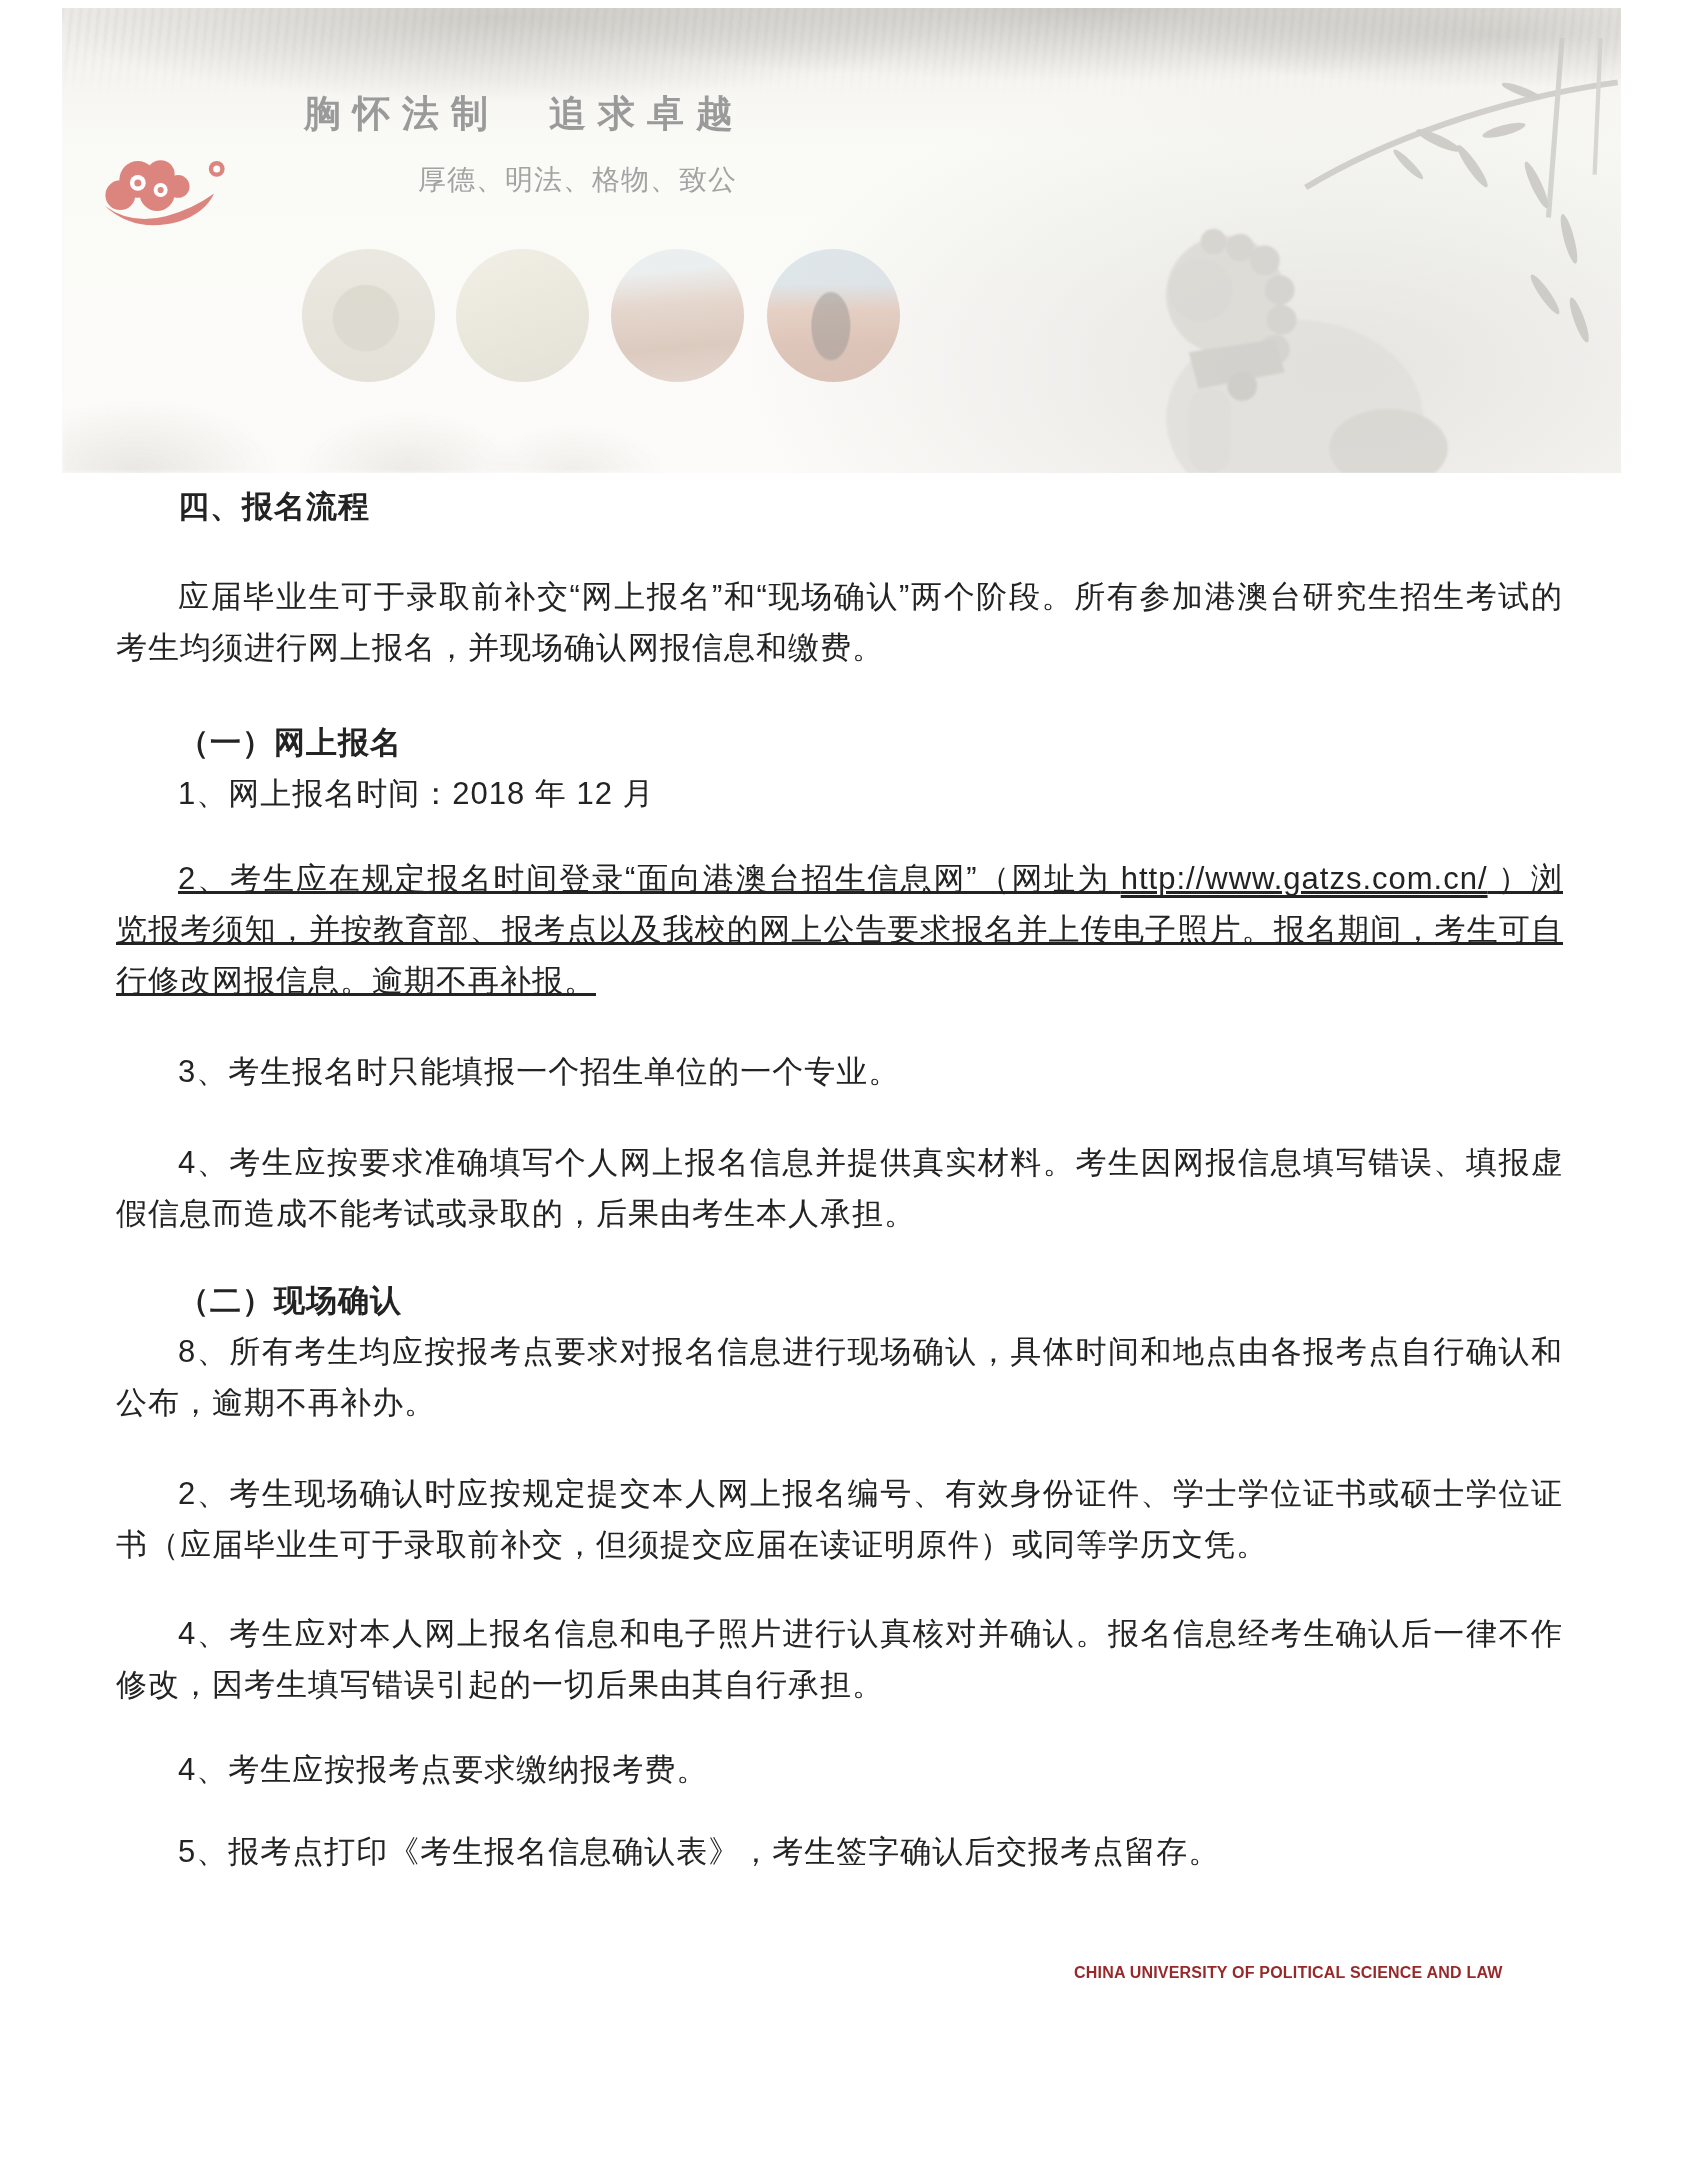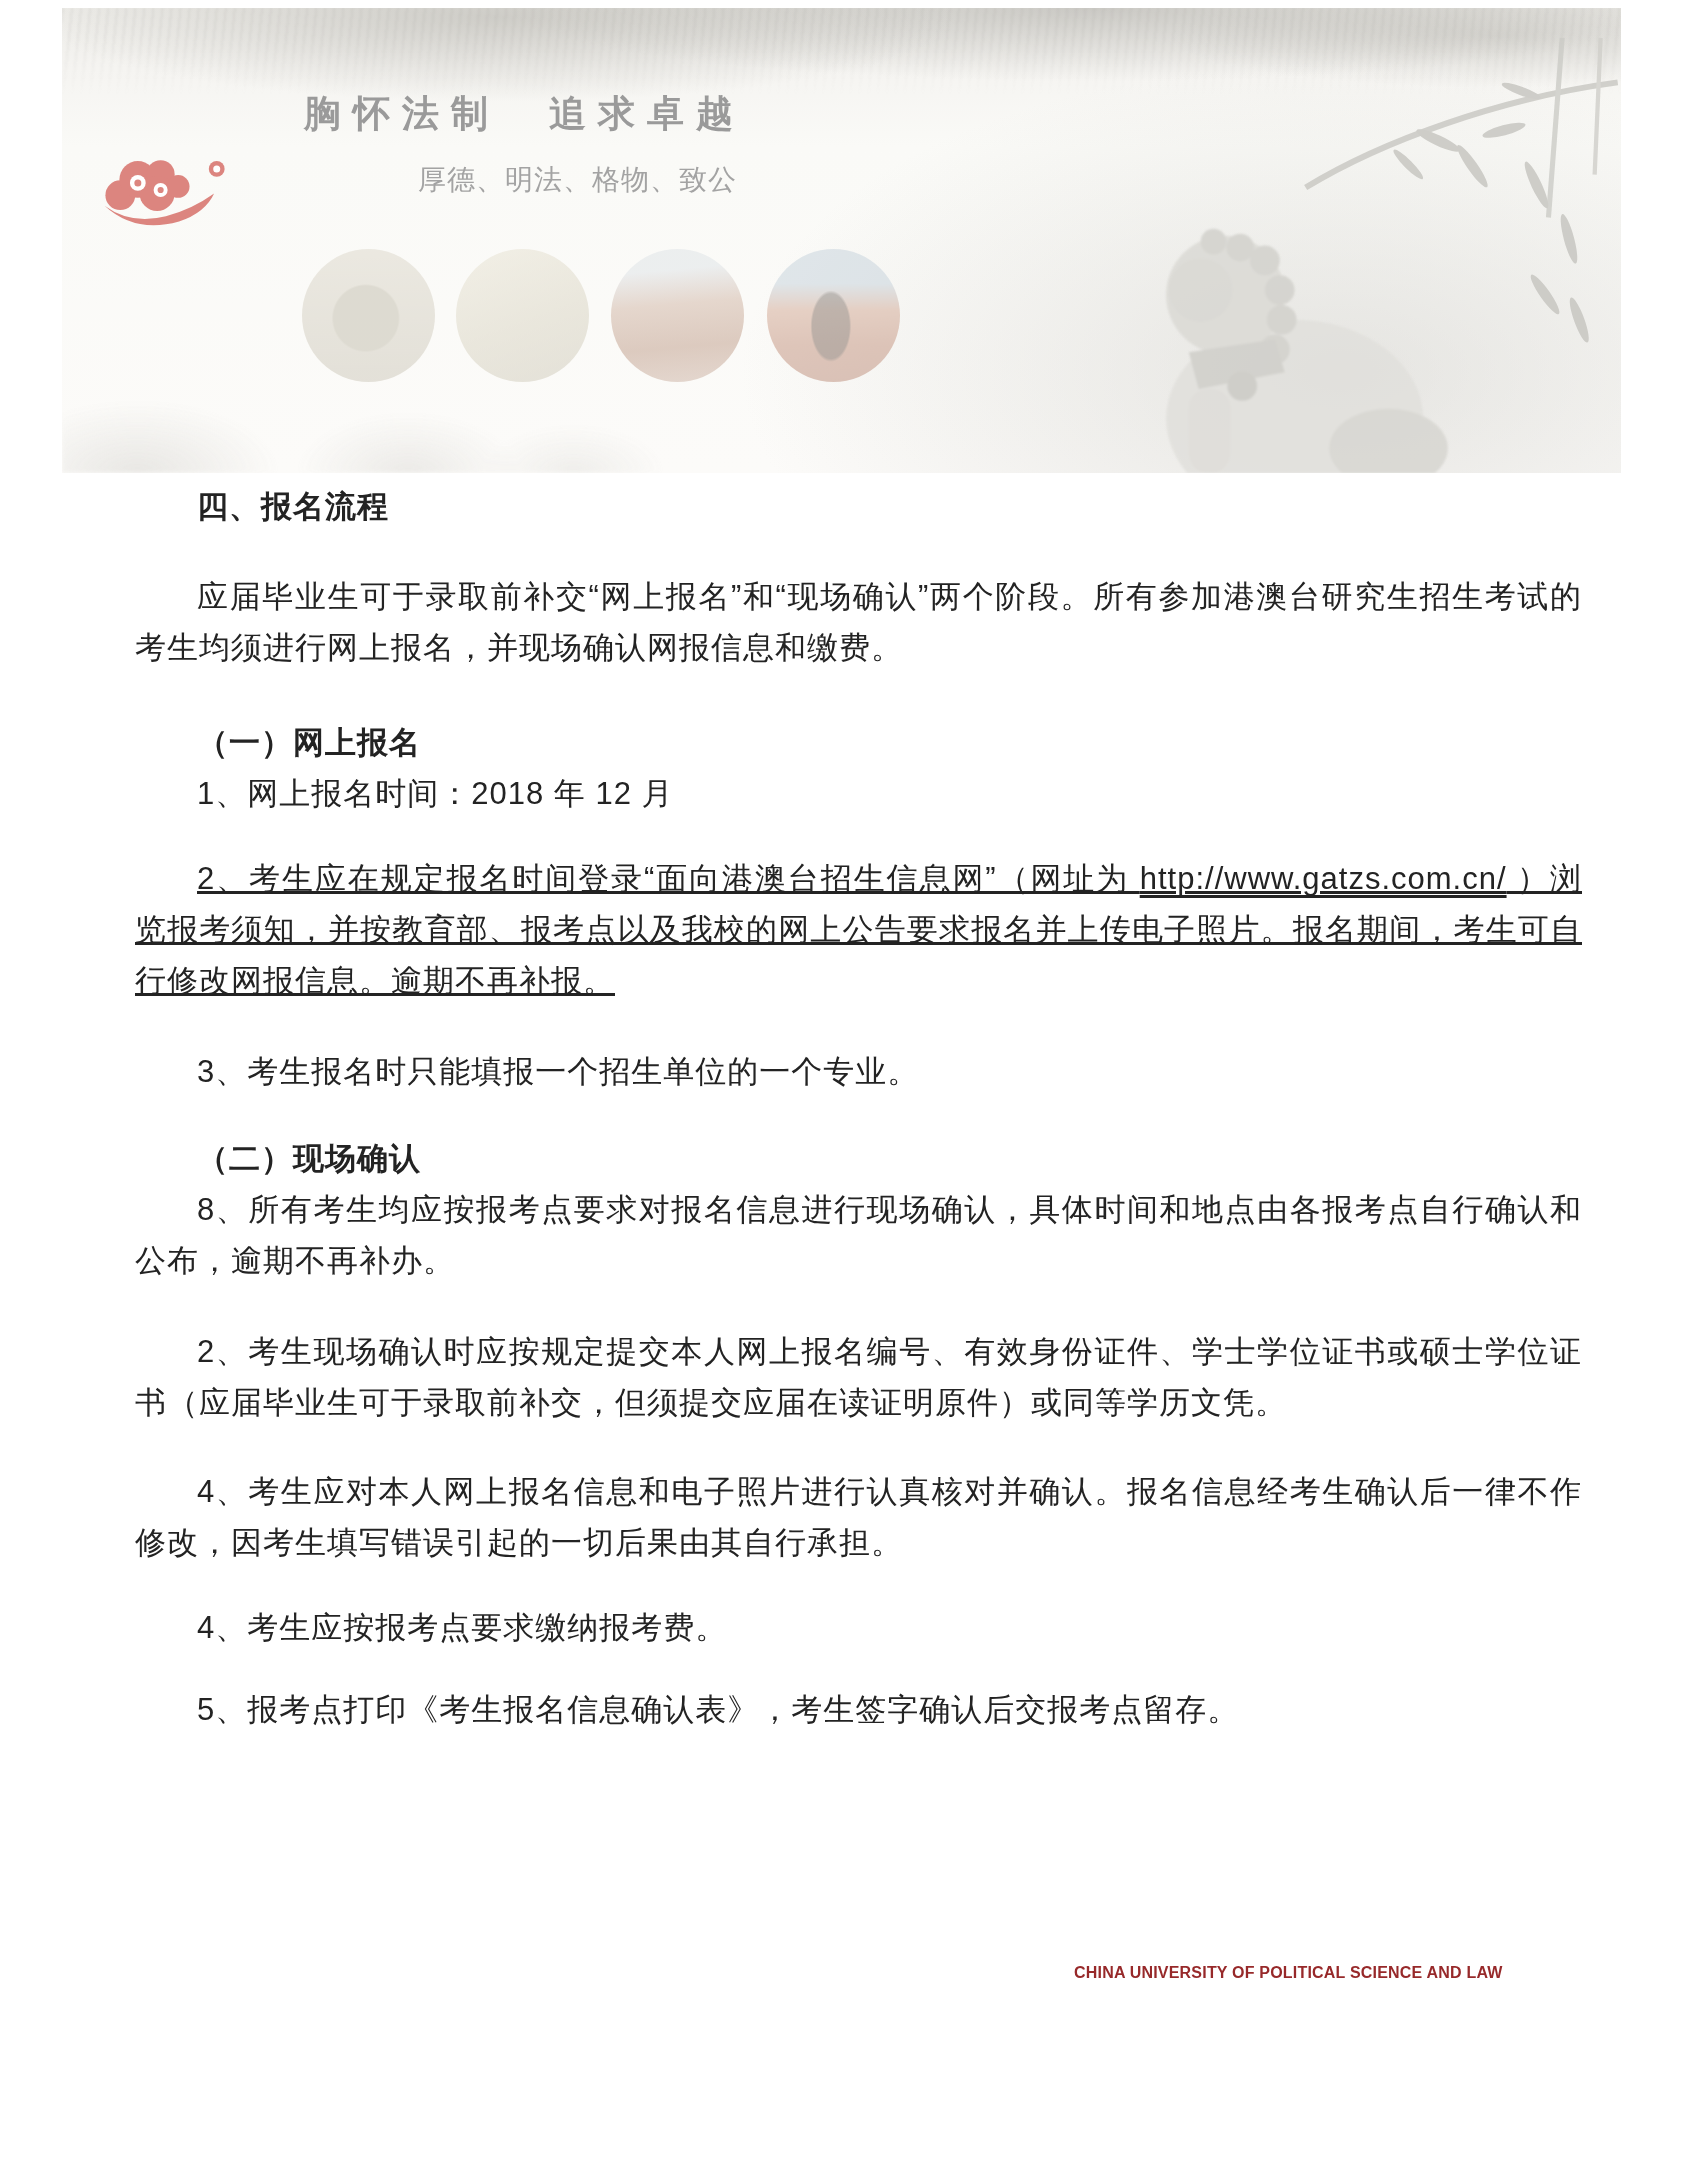--- a/index.html
+++ b/index.html
@@ -51,21 +51,21 @@
       radial-gradient(ellipse 28% 90% at 10% 100%, rgba(188,186,180,.38), transparent 68%),
       radial-gradient(ellipse 22% 75% at 46% 100%, rgba(188,186,180,.32), transparent 68%),
       radial-gradient(ellipse 18% 60% at 68% 100%, rgba(188,186,180,.25), transparent 68%);
   }
   .cloud-svg{position:absolute;left:25px;top:136px;}
   .lion-svg{position:absolute;left:1010px;top:198px;opacity:.85;filter:blur(1px);}
   .bamboo-svg{position:absolute;left:1218px;top:0;opacity:.8;}
 
   
   .content{
-    position:absolute;left:135px;top:489px;width:1447px;
+    position:absolute;left:116px;top:489px;width:1447px;
     font-size:31px;line-height:51px;color:#232323;letter-spacing:1px;
     text-align:justify;
   }
   .content h2,.content h3,.content p{margin:0;text-indent:62px;font-size:31px;}
   .content h2{font-weight:700;line-height:36px;}
   .content h3{font-weight:700;}
   .p-intro{margin-top:46px !important;}
   .h-online{margin-top:44px !important;}
   .p-i2{margin-top:34px !important;text-decoration:underline;}
   .p-i3{margin-top:40px !important;}
@@ -166,20 +166,21 @@
 
   <div class="content">
     <h2>四、报名流程</h2>
 
     <p class="p-intro">应届毕业生可于录取前补交“网上报名”和“现场确认”两个阶段。所有参加港澳台研究生招生考试的考生均须进行网上报名，并现场确认网报信息和缴费。</p>
 
     <h3 class="h-online">（一）网上报名</h3>
     <p>1、网上报名时间：2018 年 12 月</p>
     <p class="p-i2"><span>2、考生应在规定报名时间登录“面向港澳台招生信息网”（网址为 </span><a class="url">http://www.gatzs.com.cn/</a><span> ）浏览报考须知，并按教育部、报考点以及我校的网上公告要求报名并上传电子照片。报名期间，考生可自行修改网报信息。逾期不再补报。</span></p>
     <p class="p-i3">3、考生报名时只能填报一个招生单位的一个专业。</p>
+    <p class="p-i4">4、考生应按要求准确填写个人网上报名信息并提供真实材料。考生因网报信息填写错误、填报虚假信息而造成不能考试或录取的，后果由考生本人承担。</p>
 
     <h3 class="h-onsite">（二）现场确认</h3>
     <p>8、所有考生均应按报考点要求对报名信息进行现场确认，具体时间和地点由各报考点自行确认和公布，逾期不再补办。</p>
     <p class="p-j2">2、考生现场确认时应按规定提交本人网上报名编号、有效身份证件、学士学位证书或硕士学位证书（应届毕业生可于录取前补交，但须提交应届在读证明原件）或同等学历文凭。</p>
     <p class="p-j3">4、考生应对本人网上报名信息和电子照片进行认真核对并确认。报名信息经考生确认后一律不作修改，因考生填写错误引起的一切后果由其自行承担。</p>
     <p class="p-j4">4、考生应按报考点要求缴纳报考费。</p>
     <p class="p-j5">5、报考点打印《考生报名信息确认表》，考生签字确认后交报考点留存。</p>
   </div>
 
   <div class="footer">

